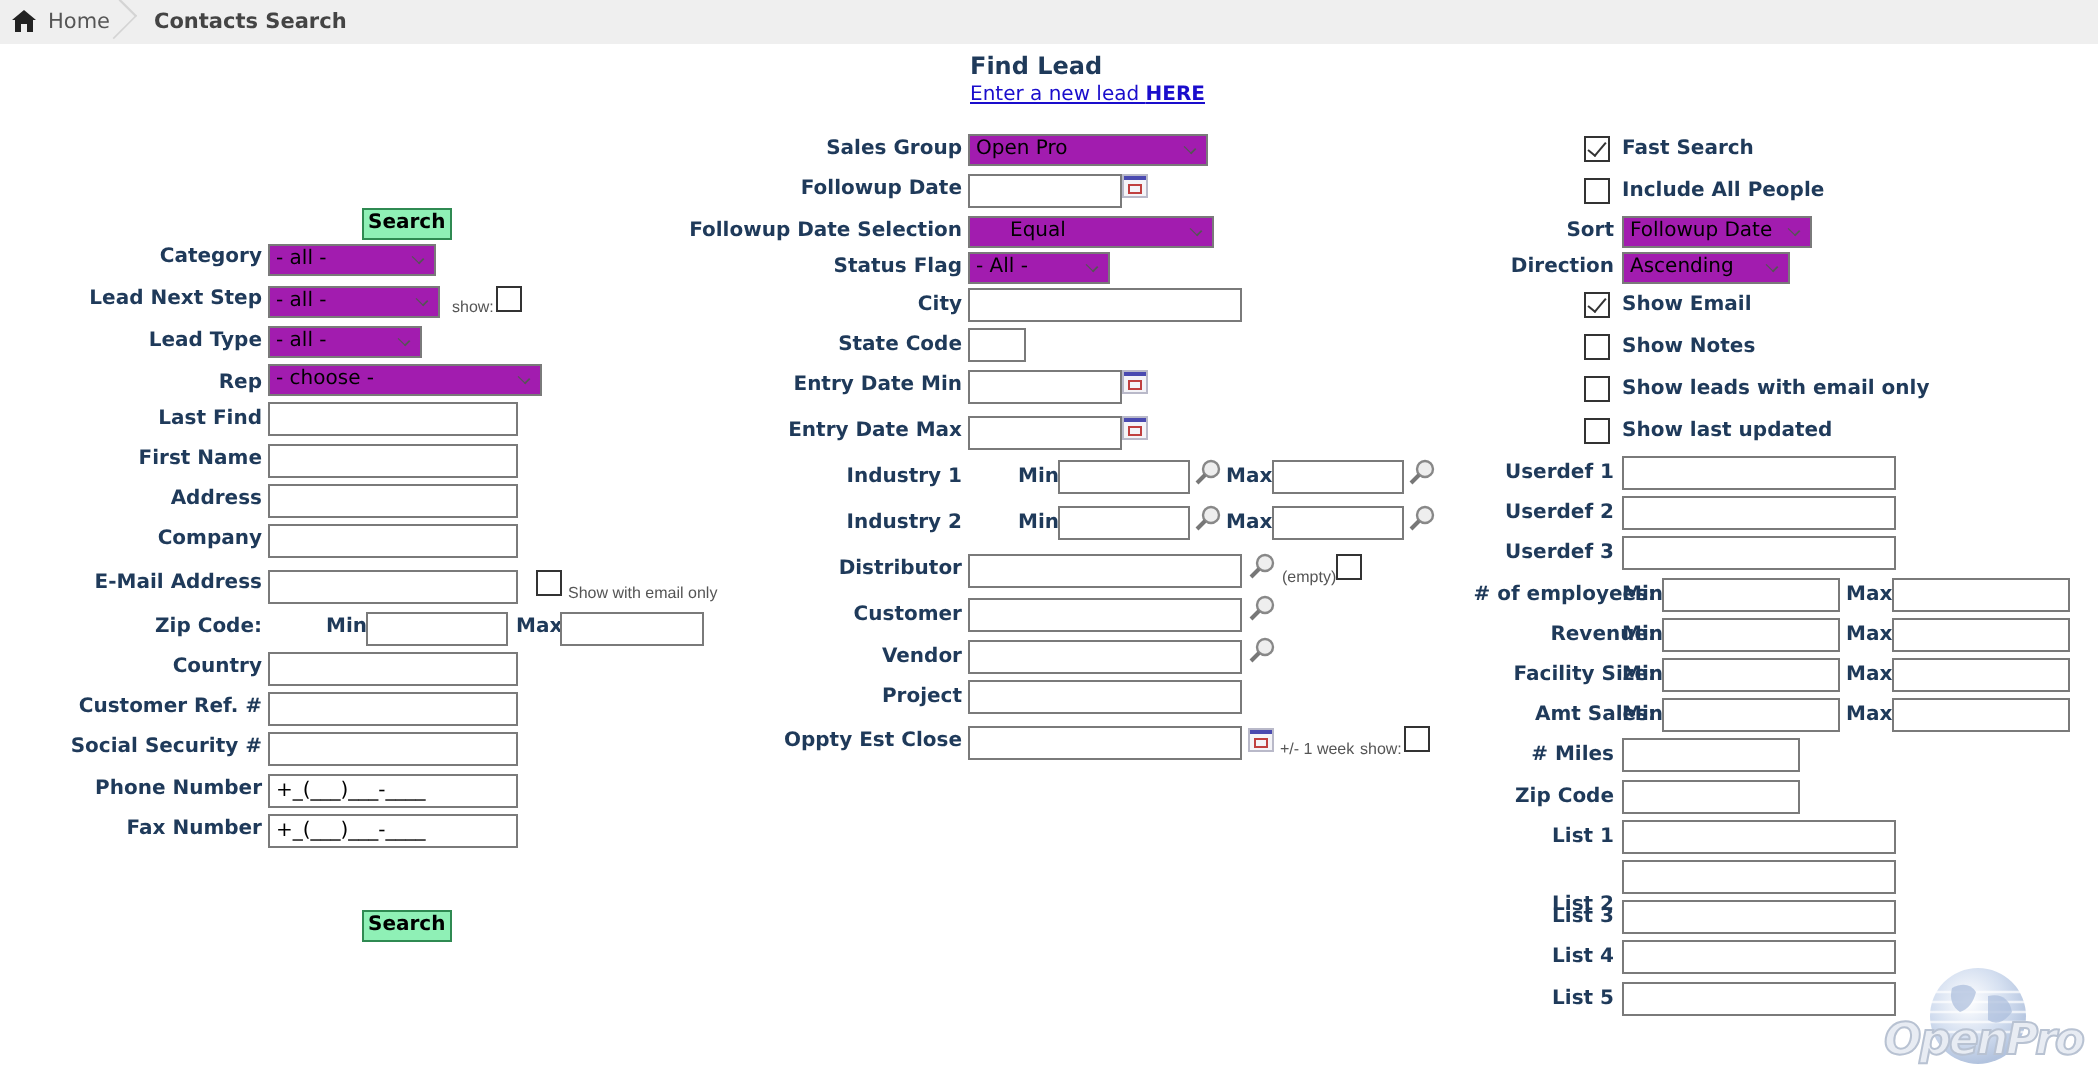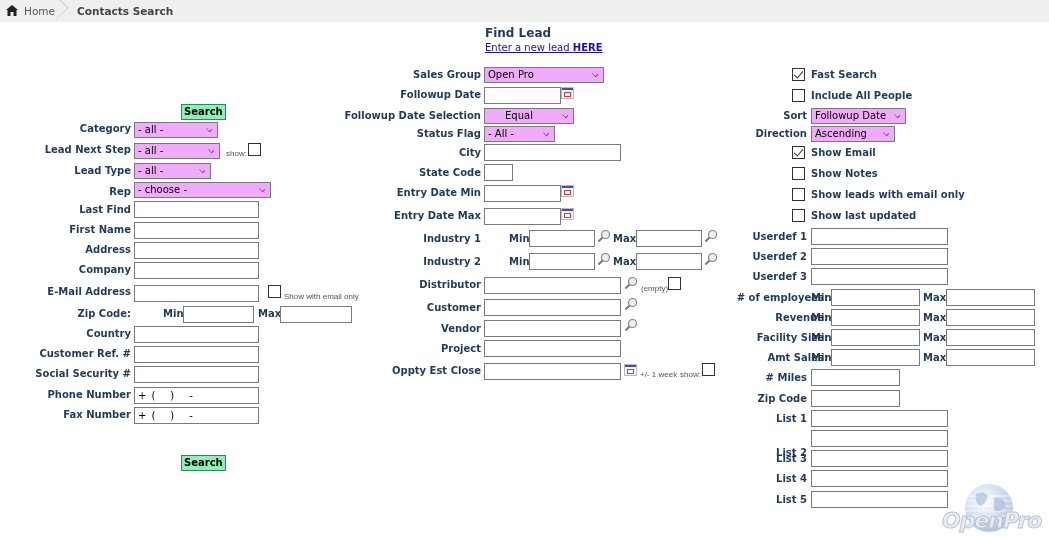--- a/index.html
+++ b/index.html
@@ -25,21 +25,21 @@
   .home-icon { width: 12px; height: 11px; margin-right: 6px; position: relative; top: -1px; }
 
   .abs { position: absolute; }
   .lbl { position: absolute; font-weight: bold; font-size: 10px; color: #1f3a5a; text-align: right; white-space: nowrap; line-height: 12px; }
   .lbl-l { position: absolute; font-weight: bold; font-size: 10px; color: #1f3a5a; white-space: nowrap; line-height: 12px; }
   .inp {
     position: absolute; height: 17px; border: 1px solid #7a7a7a; background: #fff;
     font-family: "DejaVu Sans", sans-serif; font-size: 10px; padding: 0 3px; color: #000;
   }
   .sel {
-    position: absolute; height: 16px; border: 1px solid #7a7a7a; background: #f0abfc;
+    position: absolute; height: 16px; border: 1px solid #7a7a7a; background: #a21caf;
     font-size: 10px; color: #000; padding: 0 3px; line-height: 14px; white-space: nowrap; overflow: hidden;
   }
   .sel .chev {
     position: absolute; right: 5px; top: 3px; width: 6px; height: 6px;
     border-right: 1px solid #555; border-bottom: 1px solid #555; transform: rotate(45deg) scale(0.9,0.6);
   }
   .cb {
     position: absolute; width: 13px; height: 13px; border: 1px solid #333; background: #fff;
   }
   .cb.checked::after {
@@ -135,21 +135,21 @@
 <div class="btn-search" style="left:181px; top:455px;">Search</div>
 
 <div class="lbl" style="right:568px; top:69px;">Sales Group</div>
 <div class="sel" style="left:484px; top:67px; width:120px;"><span>Open Pro</span><span class="chev"></span></div>
 
 <div class="lbl" style="right:568px; top:89px;">Followup Date</div>
 <input class="inp" style="left: 484px; top: 87px; width: 77px;" value="">
 <div class="cal-icon" style="left:561px; top:87px;"></div>
 
 <div class="lbl" style="right:568px; top:110px;">Followup Date Selection</div>
-<div class="sel" style="left:484px; top:108px; width:90px;padding-left:20px;"><span>Equal</span><span class="chev"></span></div>
+<div class="sel" style="left:484px; top:108px; width:123px;padding-left:20px;"><span>Equal</span><span class="chev"></span></div>
 
 <div class="lbl" style="right:568px; top:128px;">Status Flag</div>
 <div class="sel" style="left:484px; top:126px; width:71px;"><span>- All -</span><span class="chev"></span></div>
 
 <div class="lbl" style="right:568px; top:147px;">City</div>
 <input class="inp" style="left: 484px; top: 144px; width: 137px;" value="">
 
 <div class="lbl" style="right:568px; top:167px;">State Code</div>
 <input class="inp" style="left: 484px; top: 164px; width: 29px;" value="">
 

